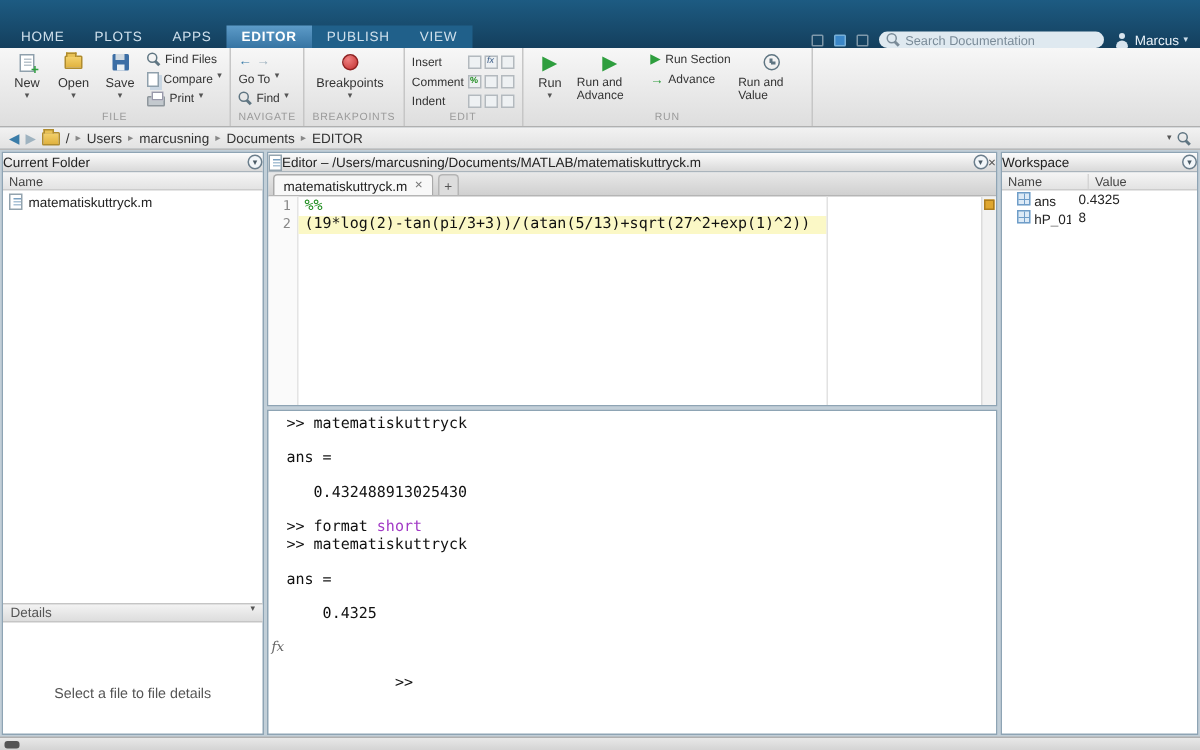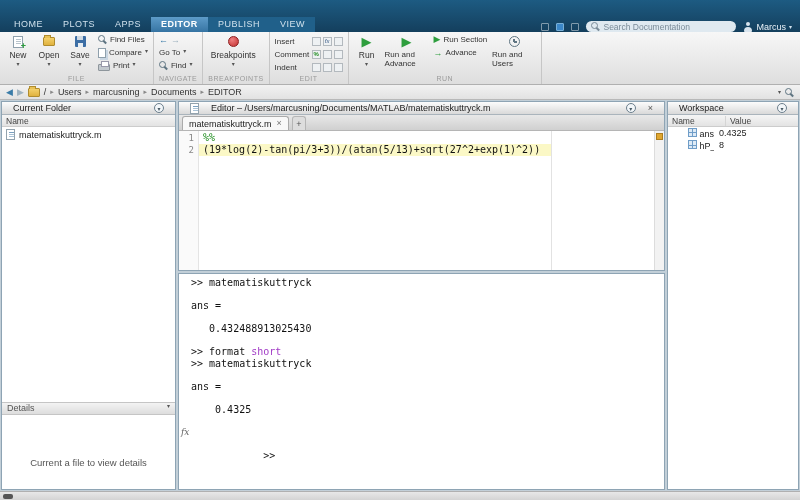--- a/index.html
+++ b/index.html
@@ -76,21 +76,21 @@
 
   
   .addressbar{height:15px;background:linear-gradient(#f2f2f2,#e2e2e2);border-bottom:1px solid #b8b8b8;display:flex;align-items:center;padding:0 6px;gap:4px;font-size:9px;color:#333}
   .bc-sep{color:#888;font-size:7px;padding:0 1px}
   .bc-seg{cursor:default}
   .abar-spacer{flex:1}
 
   
   .main{flex:1;display:flex;gap:2px;padding:1px;background:#c2cfd8;min-height:0}
   .panel{background:#fff;border:1px solid #8ea4b4;display:flex;flex-direction:column;min-height:0}
-  .panel-h{height:13px;background:linear-gradient(#fcfcfc,#d9d9d9);border-bottom:1px solid #aab4bc;display:flex;align-items:center;gap:12px;padding:0 11px;font-size:9px;color:#222;flex:none}
+  .panel-h{height:13px;background:linear-gradient(#fcfcfc,#d9d9d9);border-bottom:1px solid #aab4bc;display:flex;align-items:center;gap:0;padding:0 0;font-size:9px;color:#222;flex:none}
   .panel-h .sp{flex:1}
   .panel-h .closex{color:#555;font-size:9px;line-height:9px}
   .focused-h{background:linear-gradient(#3a79a8,#1d5480);color:#fff;border-bottom:1px solid #15436a}
   .left{width:175px;flex:none}
   .right{width:132px;flex:none}
   .center{flex:1;display:flex;flex-direction:column;gap:2px;min-width:0}
 
   
   .colhead{height:12px;background:linear-gradient(#f5f5f5,#e3e3e3);border-bottom:1px solid #ccc;font-size:8.5px;color:#444;display:flex;align-items:center;padding:0 4px;flex:none}
   .file-list{height:275px;overflow:hidden}
@@ -122,21 +122,21 @@
   .cline{min-height:11.5px;line-height:11.5px;font-size:10px;white-space:pre;padding-left:12px;color:#111}
   .cline .accent{color:#a23bc6}
   .prompt-line{position:relative}
   .fx{position:absolute;left:2px;top:0;font-family:"DejaVu Serif",serif;font-style:italic;font-size:9px;color:#666}
 
   
   .ws-colheads{height:12px;background:linear-gradient(#f5f5f5,#e3e3e3);border-bottom:1px solid #ccc;display:flex;align-items:center;font-size:8.5px;color:#444;flex:none}
   .ws-col-name{width:58px;padding-left:4px;border-right:1px solid #d5d5d5}
   .ws-col-value{padding-left:4px}
   .ws-row{display:flex;align-items:center;height:12px;font-size:9px}
-  .ws-name{width:46px;padding-left:17px;white-space:nowrap;overflow:hidden}
+  .ws-name{width:46px;padding-left:7px;white-space:nowrap;overflow:hidden}
   .ws-row .grid-ic{margin-left:3px}
   .ws-value{padding-left:5px}
 
   
   .statusbar{height:9px;background:linear-gradient(#e8e8e8,#d4d4d4);border-top:1px solid #b0b0b0;display:flex;align-items:center;flex:none}
   .grip{width:10px;height:5px;background:#555;border-radius:2px;margin-left:3px}
 </style>
 </head>
 <body>
 
@@ -294,21 +294,21 @@
           </div>
           <div class="smallbtn">
             <span class="adv-ic">→</span>
             <span>Advance</span>
           </div>
         </div>
         <div class="bigbtn wide">
           <span class="icbox">
               <span class="clock"></span>
             </span>
-          <span class="blabel2">Run and Users</span>
+          <span class="blabel2">Run and Value</span>
         </div>
       </div>
       <div class="rlabel">RUN</div>
     </div>
 
     <div class="rfill"></div>
   </div>
 
   <div class="addressbar">
     <span class="navarrow">◀</span>
@@ -346,21 +346,21 @@
             <span class="doc-icon"></span>
             <span class="file-name">matematiskuttryck.m</span>
           </div>
         </div>
       <div class="details-bar">
         <span>Details</span>
         <span class="sp"></span>
         <span class="dd">▾</span>
       </div>
       <div class="details-area">
-        <span>Current a file to view details</span>
+        <span>Select a file to file details</span>
       </div>
     </div>
 
     <div class="center">
 
       <div class="panel editor-panel">
         <div class="panel-h">
           <span class="doc-icon"></span>
           <span>Editor – /Users/marcusning/Documents/MATLAB/matematiskuttryck.m</span>
           <span class="sp"></span>

